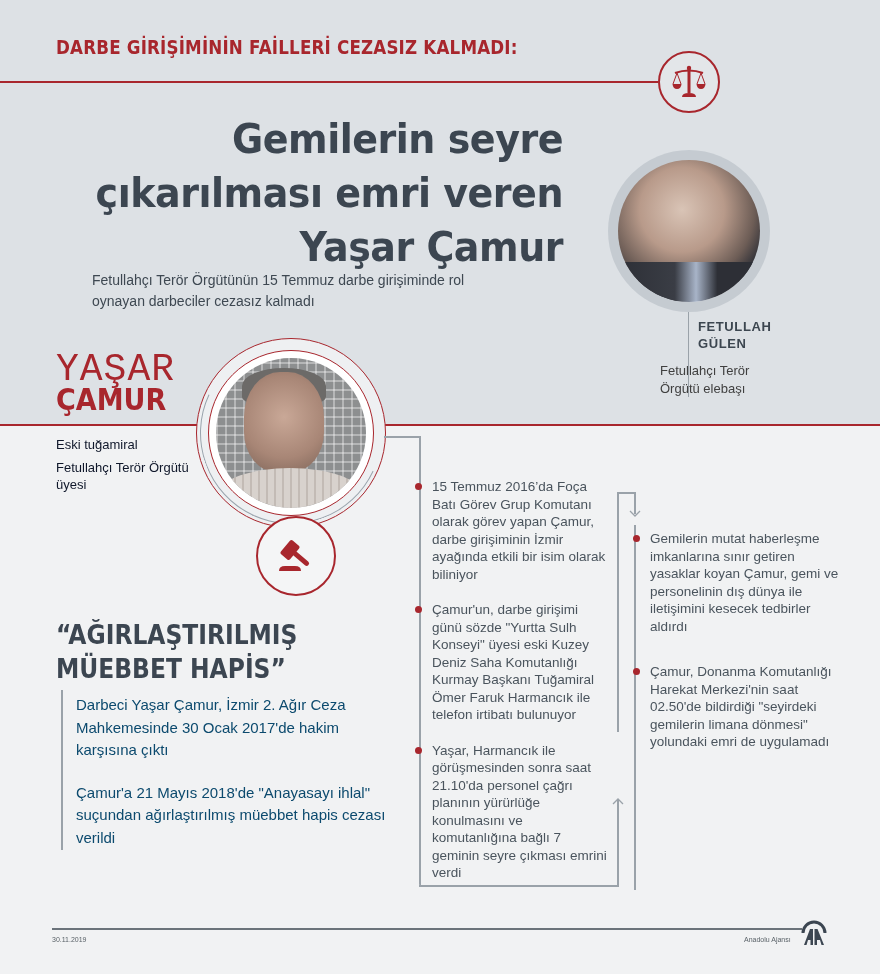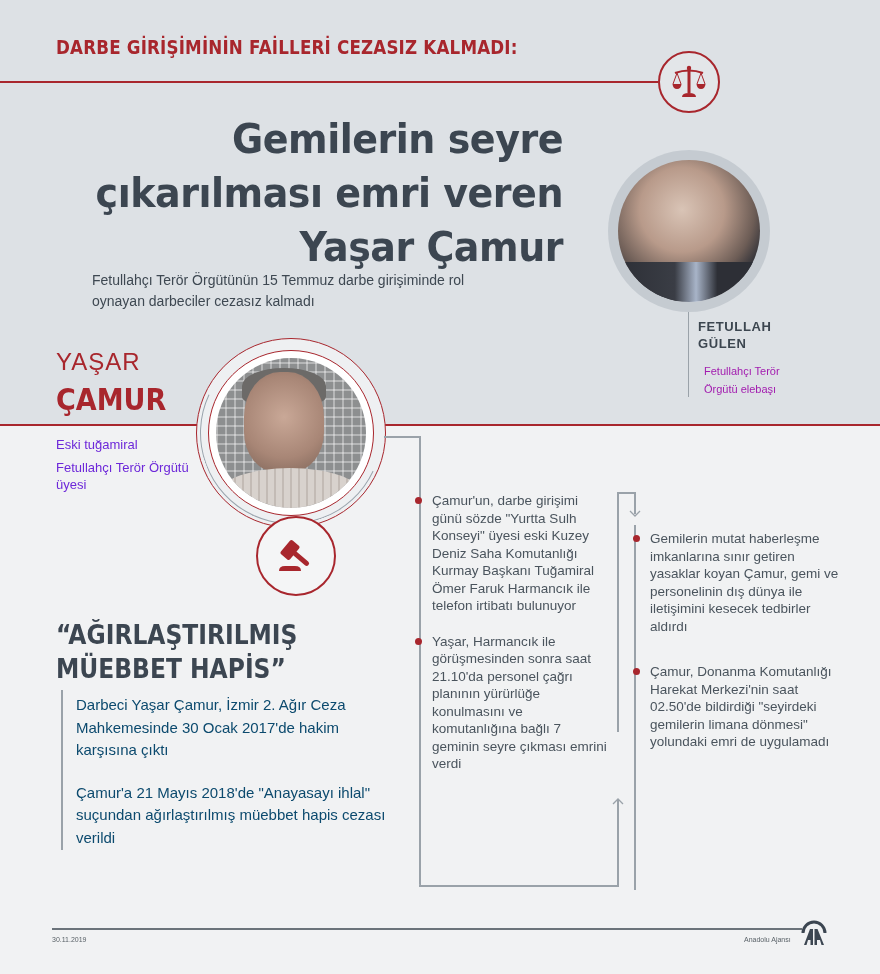--- a/index.html
+++ b/index.html
@@ -52,35 +52,35 @@
     content: ""; position: absolute; left: 0; bottom: 0; width: 142px; height: 40px;
     background: linear-gradient(90deg, #2d2f36 0%, #3a3d45 40%, #a8b4c8 55%, #2d2f36 70%);
     border-radius: 0 0 71px 71px;
   }
   .gulen-stem { position: absolute; left: 688px; top: 312px; width: 1px; height: 85px; background: #9aa2a9; }
   .gulen-name {
     position: absolute; left: 698px; top: 318px;
     font-size: 13px; font-weight: bold; line-height: 17px; color: #3c4650; letter-spacing: 0.6px;
   }
   .gulen-desc {
-    position: absolute; left: 704px; top: 362px;
-    font-size: 11px; line-height: 18px; color: #a21caf;
+    position: absolute; left: 660px; top: 362px;
+    font-size: 13px; line-height: 18px; color: #404040;
   }
   .yasar-first {
     position: absolute; left: 56px; top: 348px;
-    font-size: 24px; color: #a8262d; letter-spacing: 1px; font-weight: normal;
+    font-size: 38px; color: #a8262d; letter-spacing: 1px; font-weight: normal; font-family: Liberation Mono, monospace;
   }
   .yasar-last {
     position: absolute; left: 56px; top: 382px;
     font-family: "DejaVu Sans", sans-serif; font-size: 30px; font-weight: bold; color: #a8262d;
     transform: scaleX(0.9); transform-origin: left center;
   }
   .yasar-desc {
     position: absolute; left: 56px; top: 436px; width: 140px;
-    font-size: 13px; line-height: 17px; color: #6d28d9;
+    font-size: 13px; line-height: 17px; color: #0f172a;
   }
   .yasar-desc p { margin-bottom: 6px; }
   .yasar-ring-outer {
     position: absolute; left: 196px; top: 338px; width: 190px; height: 190px;
     border-radius: 50%; border: 1.5px solid #a8262d; background: #eef0f2;
   }
   .yasar-ring-gray {
     position: absolute; left: 200px; top: 342px; width: 182px; height: 182px;
     border-radius: 50%; border: 1.5px solid #9aa4ad; border-top-color: transparent; border-right-color: transparent;
     transform: rotate(-20deg);
@@ -233,20 +233,24 @@
 </svg>
 <div class="tl-line" style="left:617px; top:492px; width:18px; height:1.5px;"></div>
 <div class="tl-line" style="left:617px; top:492px; width:1.5px; height:240px;"></div>
 <div class="tl-line" style="left:634px; top:492px; width:1.5px; height:22px;"></div>
 <svg style="position:absolute; left:629px; top:510px;" width="12" height="8" viewBox="0 0 12 8">
   <path d="M1 1 L6 6 L11 1" fill="none" stroke="#9aa2a9" stroke-width="1.3"></path>
 </svg>
 <div class="tl-line" style="left:634px; top:525px; width:1.5px; height:365px;"></div>
 
 <div class="tl-col" style="left:432px; top:478px; width:178px;">
+  <div class="tl-item">
+    <span class="tl-dot"></span>
+    <span>15 Temmuz 2016’da Foça Batı Görev Grup Komutanı olarak görev yapan Çamur, darbe girişiminin İzmir ayağında etkili bir isim olarak biliniyor</span>
+  </div>
   <div class="tl-item" style="margin-top:14px;">
     <span class="tl-dot"></span>
     <span>Çamur'un, darbe girişimi günü sözde "Yurtta Sulh Konseyi" üyesi eski Kuzey Deniz Saha Komutanlığı Kurmay Başkanı Tuğamiral Ömer Faruk Harmancık ile telefon irtibatı bulunuyor</span>
   </div>
   <div class="tl-item" style="">
     <span class="tl-dot"></span>
     <span>Yaşar, Harmancık ile görüşmesinden sonra saat 21.10'da personel çağrı planının yürürlüğe konulmasını ve komutanlığına bağlı 7 geminin seyre çıkması emrini verdi</span>
   </div>
 </div>
 

